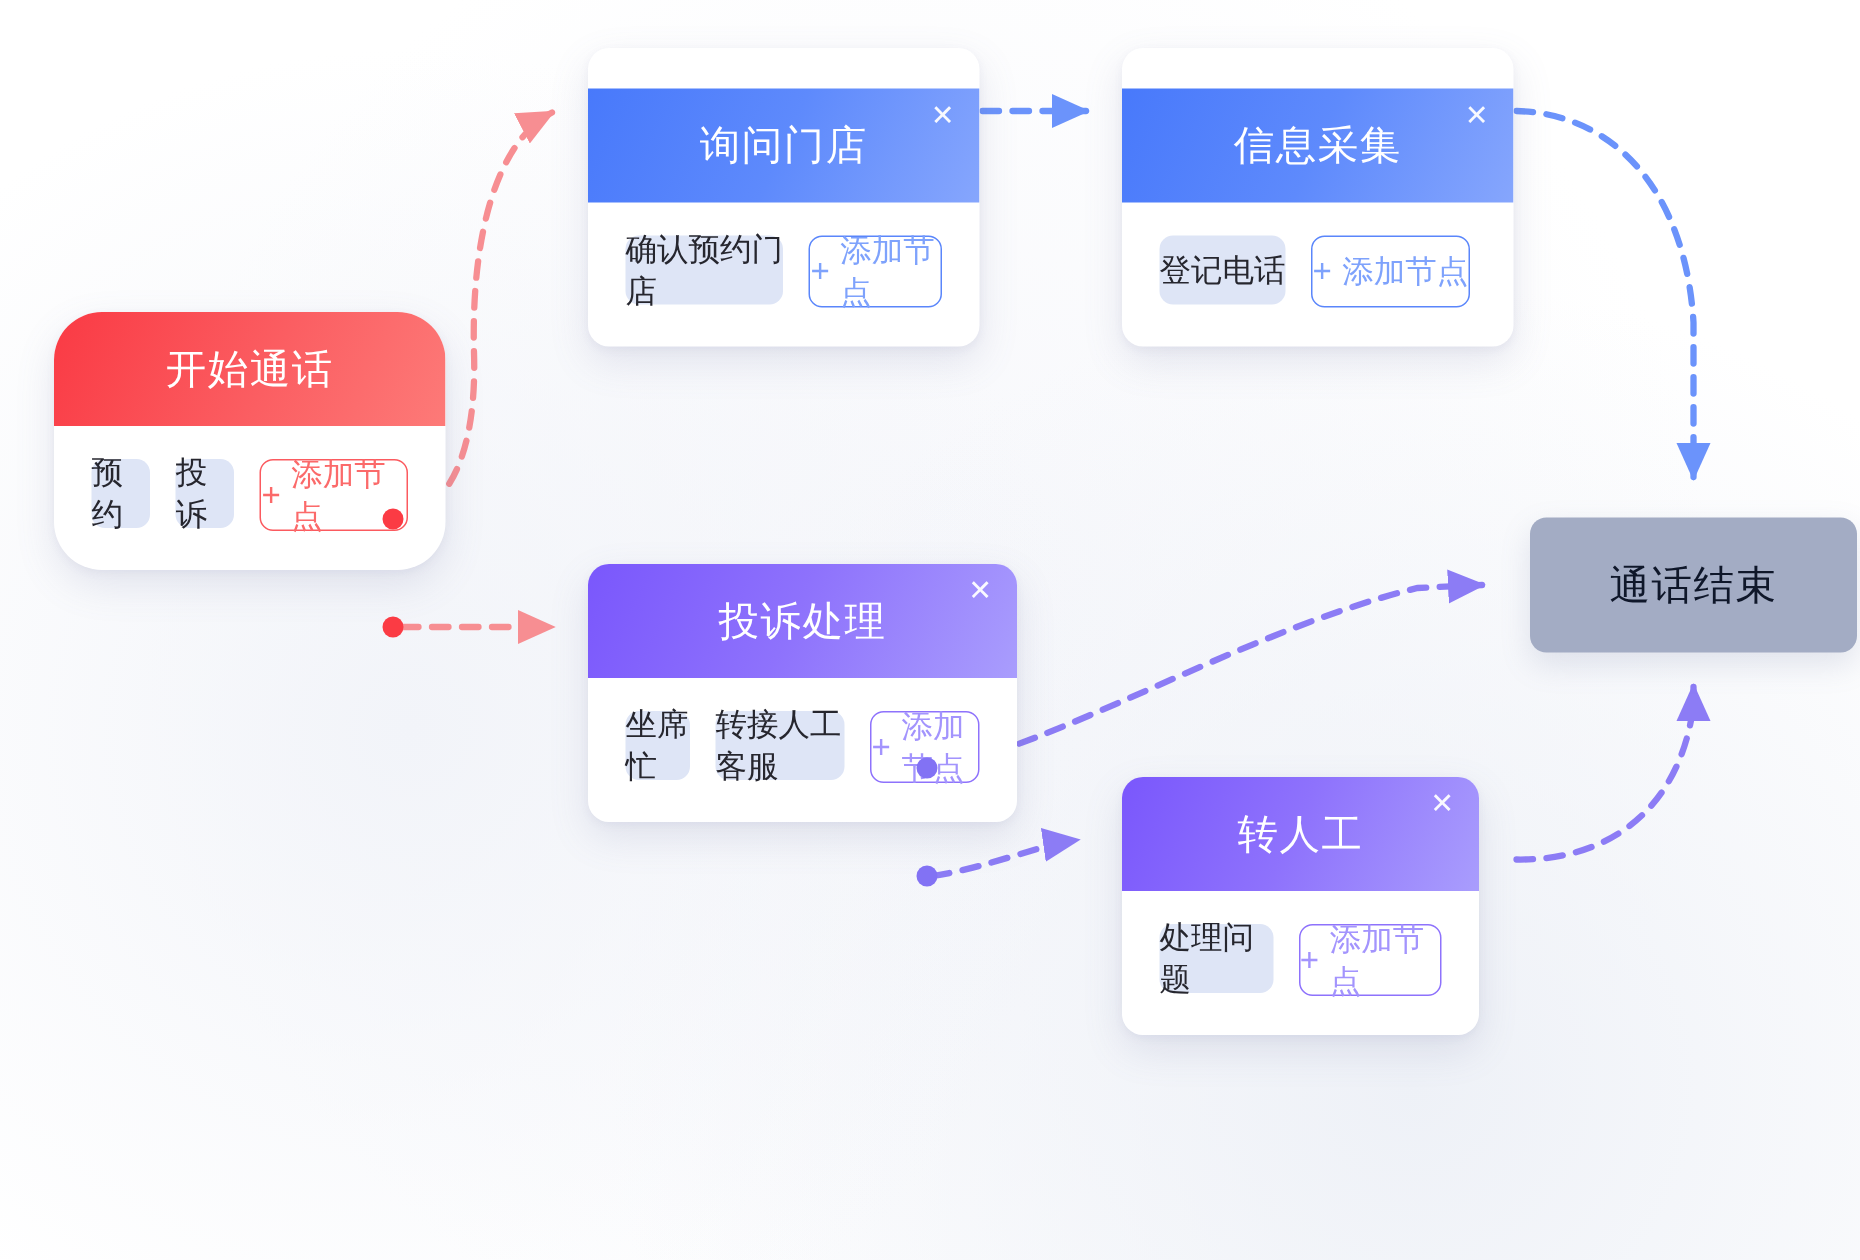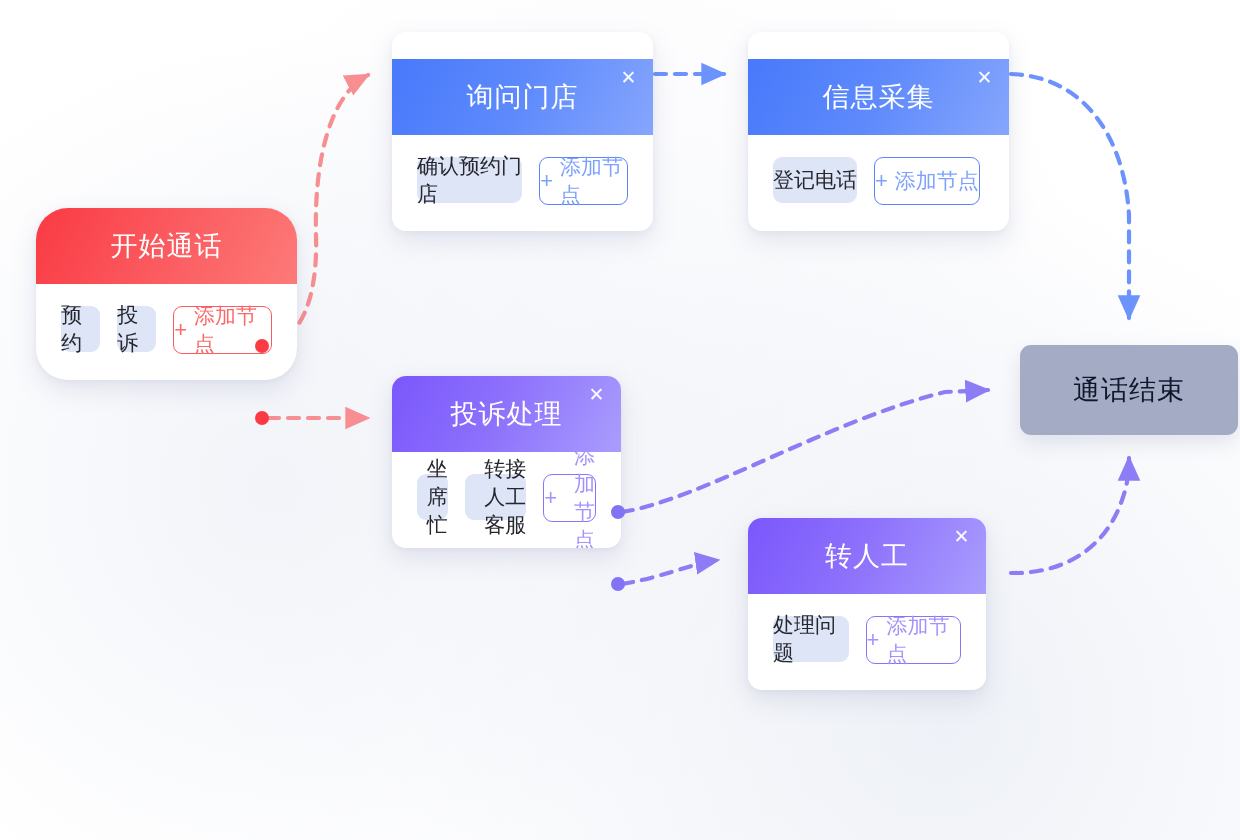--- a/index.html
+++ b/index.html
@@ -84,21 +84,21 @@
 
   
   .dot{position:absolute;width:14px;height:14px;border-radius:50%;}
   .dot.red{background:#fb3b44;}
   .dot.purple{background:#8272f4;}
 
   
   #node-start  {left:36px;  top:208px; width:261px;border-radius:32px;}
   #node-store  {left:392px; top:32px;  width:261px;}
   #node-info   {left:748px; top:32px;  width:261px;}
-  #node-complaint{left:392px;top:376px;width:229px;text-align:right;}
+  #node-complaint{left:392px;top:376px;width:286px;}
   #node-agent  {left:748px; top:518px; width:238px;}
   #node-end    {left:1020px;top:345px; width:218px;height:90px;}
 </style>
 </head>
 <body>
 
 <div id="canvas">
 
   <svg id="edges" viewBox="0 0 1240 840" xmlns="http://www.w3.org/2000/svg">
     <defs>

